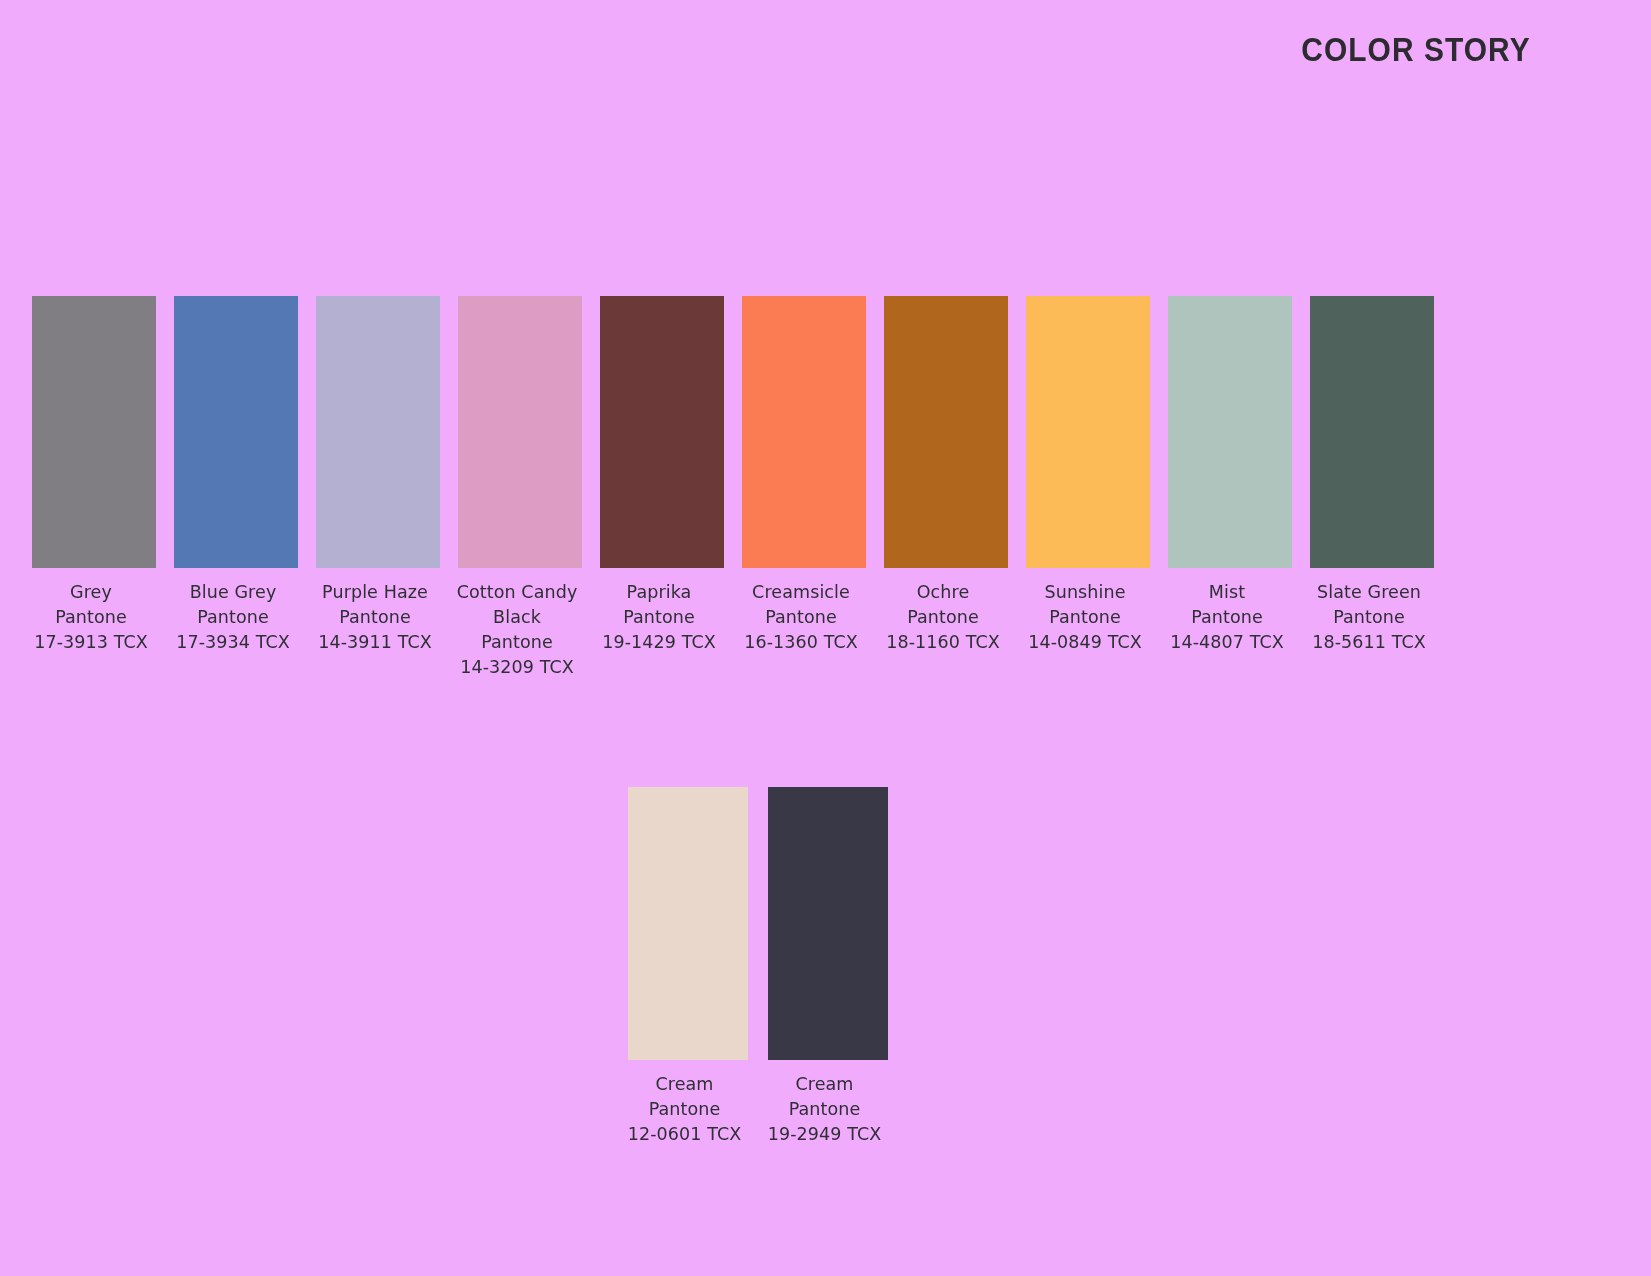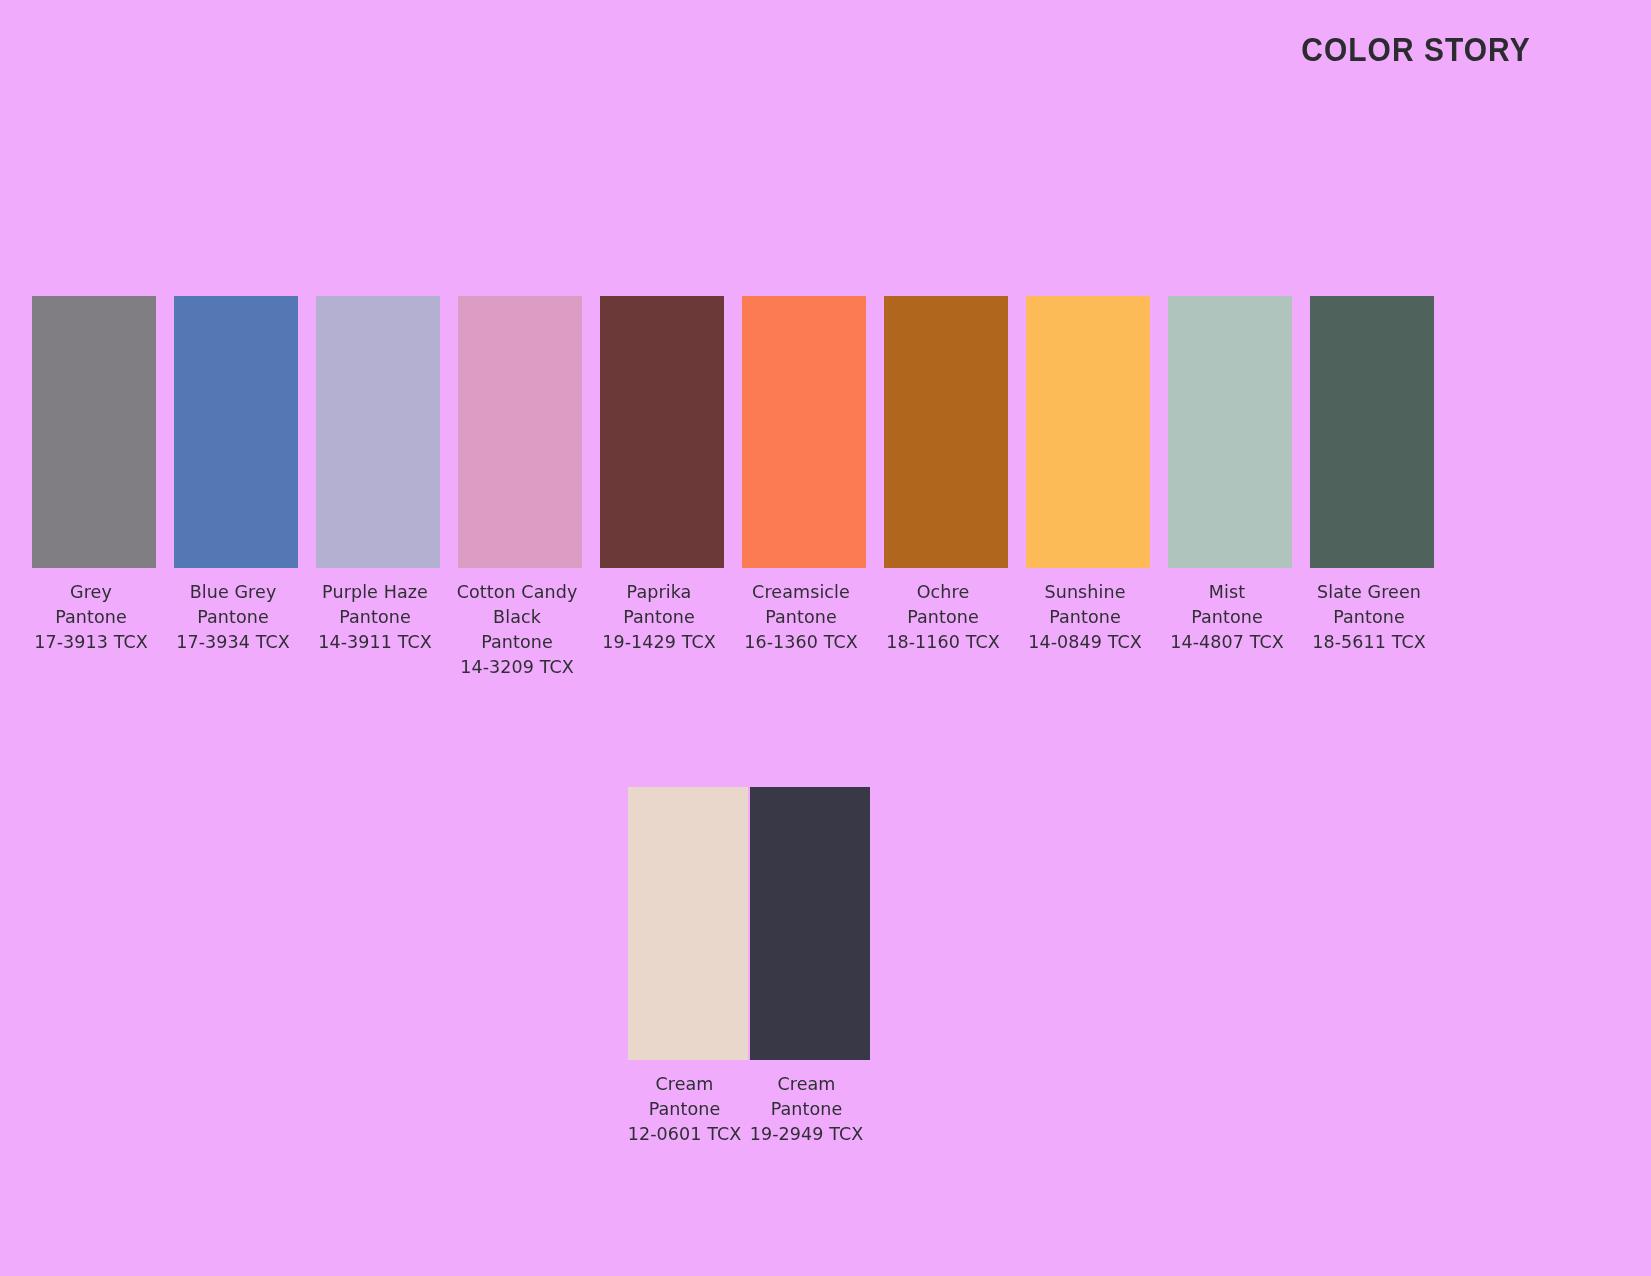--- a/index.html
+++ b/index.html
@@ -83,21 +83,21 @@
     white-space: normal;
   }
 
   
   .neutrals-row {
     position: absolute;
     left: 628px;
     top: 787px;
     display: flex;
     align-items: flex-start;
-    gap: 2px;
+    gap: 20px;
     justify-content: space-between;
   }
   .neutral-cell {
     width: 120px;
     display: flex;
     flex-direction: column;
     align-items: center;
   }
   .neutral-chip {
     width: 120px;

